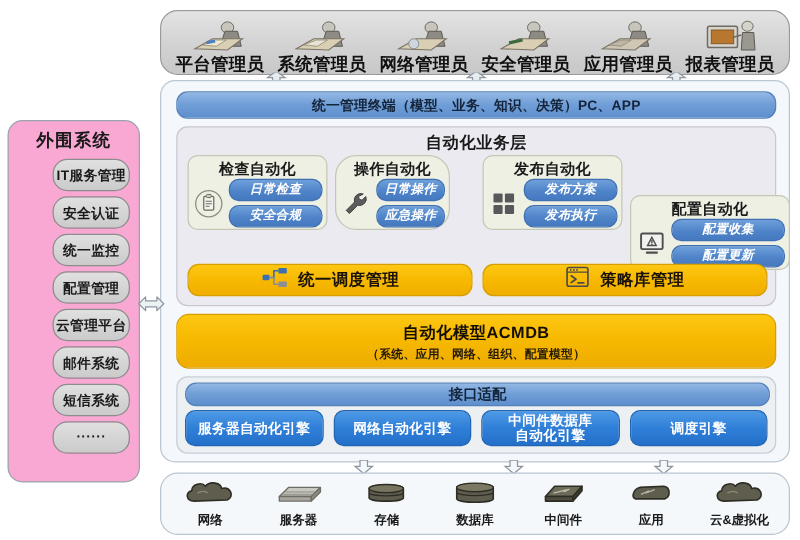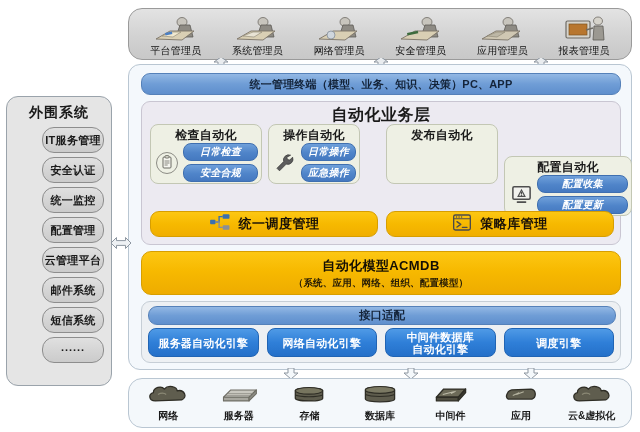--- a/index.html
+++ b/index.html
@@ -38,22 +38,22 @@
     justify-content: space-around;
     padding: 0 6px 2px 6px;
   }
   .role {
     display: flex;
     flex-direction: column;
     align-items: center;
     width: 80px;
   }
   .role-label {
-    font-size: 10px;
-    font-weight: normal;
+    font-size: 14px;
+    font-weight: bold;
     letter-spacing: .2px;
     line-height: 12px;
     white-space: nowrap;
     color: #111;
   }
   .role-icon { height: 30px; width: 56px; display:block; }
 
   
   #main-panel {
     left: 128px; top: 64px; width: 504px; height: 306px;
@@ -87,21 +87,21 @@
   #business-layer {
     left: 12px; top: 36px; width: 480px; height: 144px;
     background: #eceaf1;
     border: 1px solid #c9c6d2;
     border-radius: 9px;
   }
   #business-layer-title {
     position: absolute;
     top: 3px; left: 0; right: 0;
     text-align: center;
-    font-size: 16px;
+    font-size: 13px;
     font-weight: bold;
     letter-spacing: .5px;
   }
   .auto-card {
     position: absolute;
     top: 22px;
     height: 60px;
     background: #eef0e4;
     border: 1px solid #c3c7b4;
     border-radius: 8px;
@@ -245,21 +245,21 @@
     font-size: 10px;
     font-weight: bold;
     line-height: 12px;
     white-space: nowrap;
     margin-top: 1px;
   }
 
   
   #sidebar {
     left: 6px; top: 96px; width: 106px; height: 290px;
-    background: #e5e5e5;
+    background: #f9a8d4;
     border: 1px solid #9aa3ab;
     border-radius: 12px;
     box-sizing: border-box;
     padding: 4px 7px 6px 7px;
   }
   #sidebar-title {
     text-align: center;
     font-size: 14px;
     font-weight: bold;
     letter-spacing: 1px;
@@ -387,37 +387,51 @@
               <path d="M9.5 10 h5 M9.5 12 h5 M9.5 14 h3.2" stroke="#6a6a62" stroke-width=".8"></path>
             </svg>
           </span>
           <span class="pill-col">
             <span class="pill">日常检查</span>
             <span class="pill">安全合规</span>
           </span>
         </div>
       </div>
 
-      <div class="auto-card" style="left:126px; width:92px;">
+      <div class="auto-card" style="left:126px; width:92px;border-radius:17px;">
         <div class="auto-card-title">操作自动化</div>
         <div class="auto-card-body">
           <span class="card-icon">
             <svg viewBox="0 0 24 24" width="24" height="24">
               <path d="M17.6 4.2a5.2 5.2 0 0 0-6.9 6.4L4 17.3l2.5 2.5 6.7-6.7a5.2 5.2 0 0 0 6.4-6.9l-2.9 2.9-2.3-.6-.6-2.3z" fill="#5d5d5d" stroke="#3d3d3d" stroke-width=".8" stroke-linejoin="round"></path>
             </svg>
           </span>
           <span class="pill-col">
             <span class="pill">日常操作</span>
             <span class="pill">应急操作</span>
           </span>
         </div>
       </div>
 
       <div class="auto-card" style="left:244px; width:112px;">
         <div class="auto-card-title">发布自动化</div>
+        <div class="auto-card-body">
+          <span class="card-icon">
+            <svg viewBox="0 0 24 24" width="22" height="22">
+              <rect x="3" y="3" width="8" height="8" rx="1" fill="#58585a"></rect>
+              <rect x="13" y="3" width="8" height="8" rx="1" fill="#58585a"></rect>
+              <rect x="3" y="13" width="8" height="8" rx="1" fill="#58585a"></rect>
+              <rect x="13" y="13" width="8" height="8" rx="1" fill="#58585a"></rect>
+            </svg>
+          </span>
+          <span class="pill-col">
+            <span class="pill">发布方案</span>
+            <span class="pill">发布执行</span>
+          </span>
+        </div>
       </div>
 
       <div class="auto-card" style="left:362px; width:128px;margin-top:32px;">
         <div class="auto-card-title">配置自动化</div>
         <div class="auto-card-body">
           <span class="card-icon">
             <svg viewBox="0 0 24 24" width="23" height="23">
               <rect x="3" y="4" width="18" height="13" rx="1.3" fill="#f2f2ee" stroke="#4f4f4f" stroke-width="1.6"></rect>
               <path d="M12 7.2 L15.6 14 L8.4 14 Z" fill="none" stroke="#4f4f4f" stroke-width="1.2"></path>
               <rect x="11.4" y="9.4" width="1.2" height="2.6" fill="#4f4f4f"></rect>

